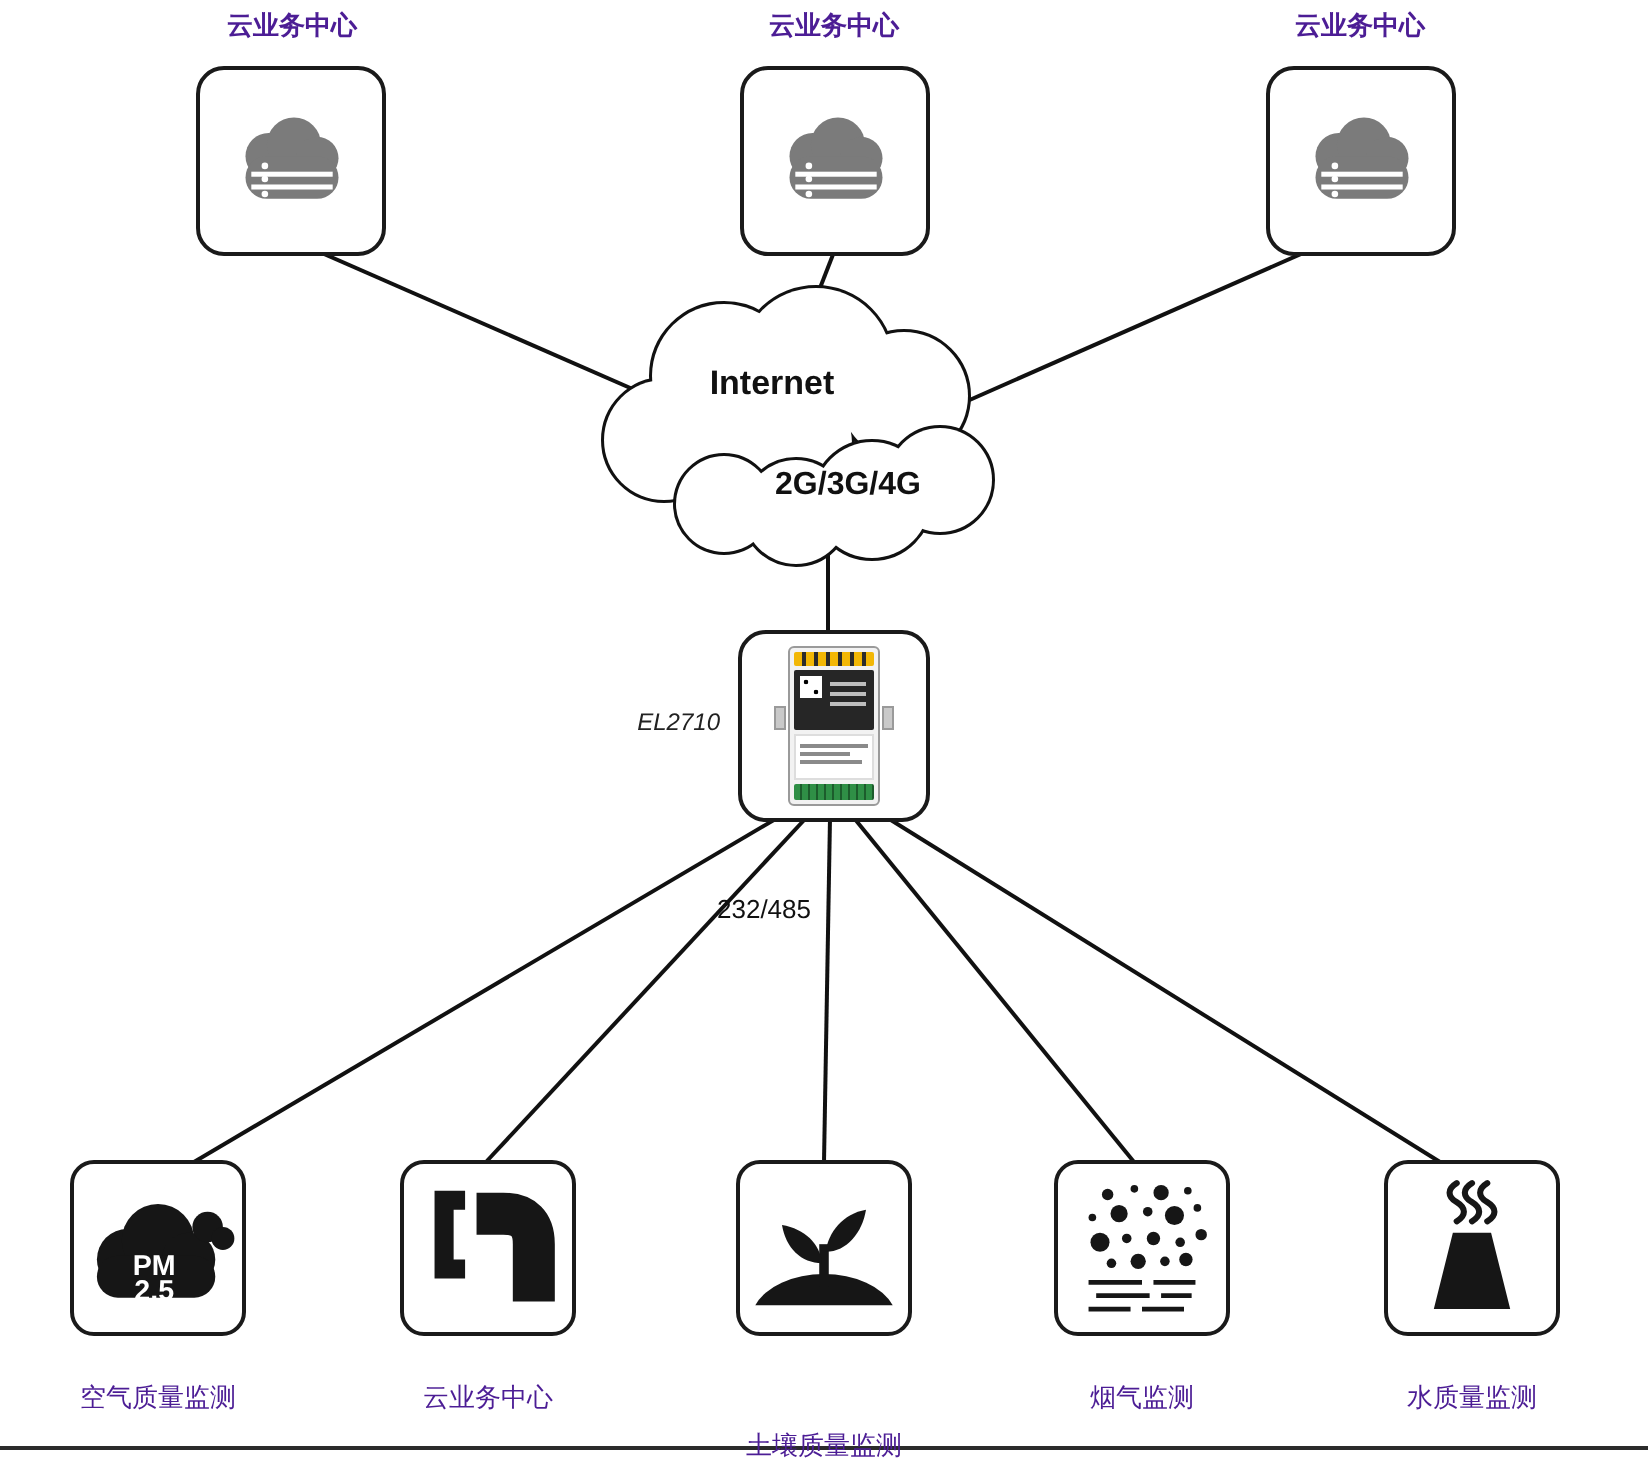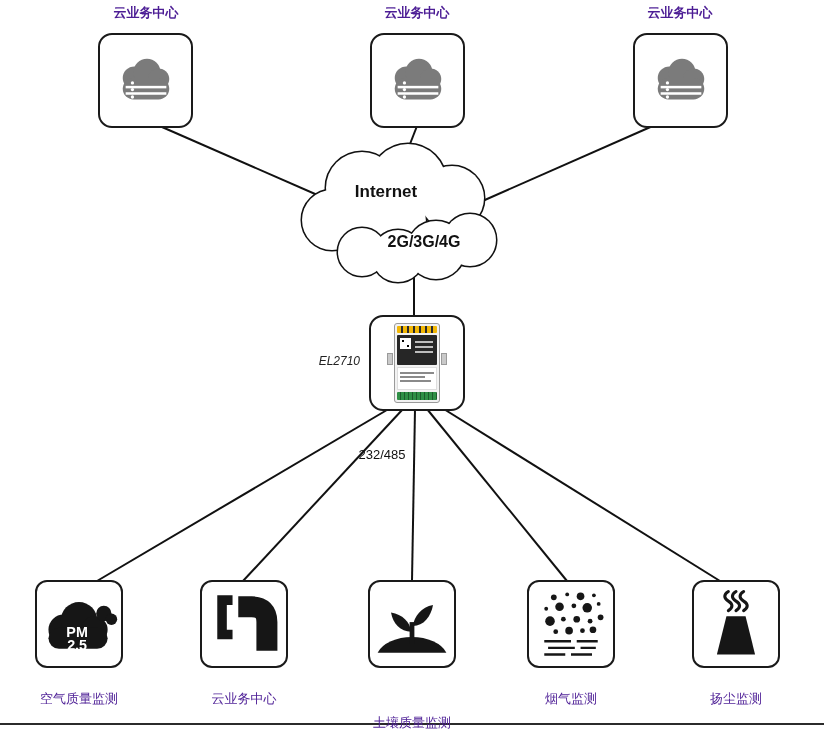--- a/index.html
+++ b/index.html
@@ -242,16 +242,16 @@
         <path d="M44 30 c5 -3 5 -7 0 -10 c-5 -3 -5 -7 0 -10"></path>
         <path d="M52 30 c5 -3 5 -7 0 -10 c-5 -3 -5 -7 0 -10"></path>
       </g>
     </svg>
   </div>
 
   <div class="lbl sensor-lbl" style="left:19px;top:691px;font-family:Liberation Serif, serif;">空气质量监测</div>
   <div class="lbl sensor-lbl" style="left:184px;top:691px;">云业务中心</div>
   <div class="lbl sensor-lbl" style="left:352px;top:691px;margin-top:24px;">土壤质量监测</div>
   <div class="lbl sensor-lbl" style="left:511px;top:691px;">烟气监测</div>
-  <div class="lbl sensor-lbl" style="left:676px;top:691px;">扬尘监测</div>
+  <div class="lbl sensor-lbl" style="left:676px;top:691px;">水质量监测</div>
 
   <div class="bottom-rule"></div>
 </div>
 
 </body></html>

